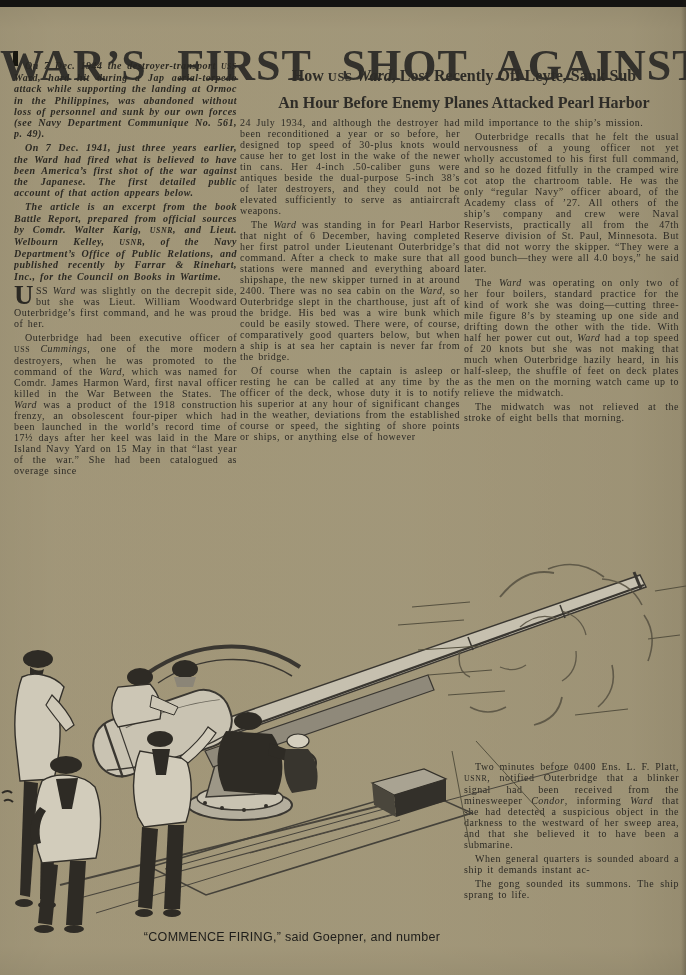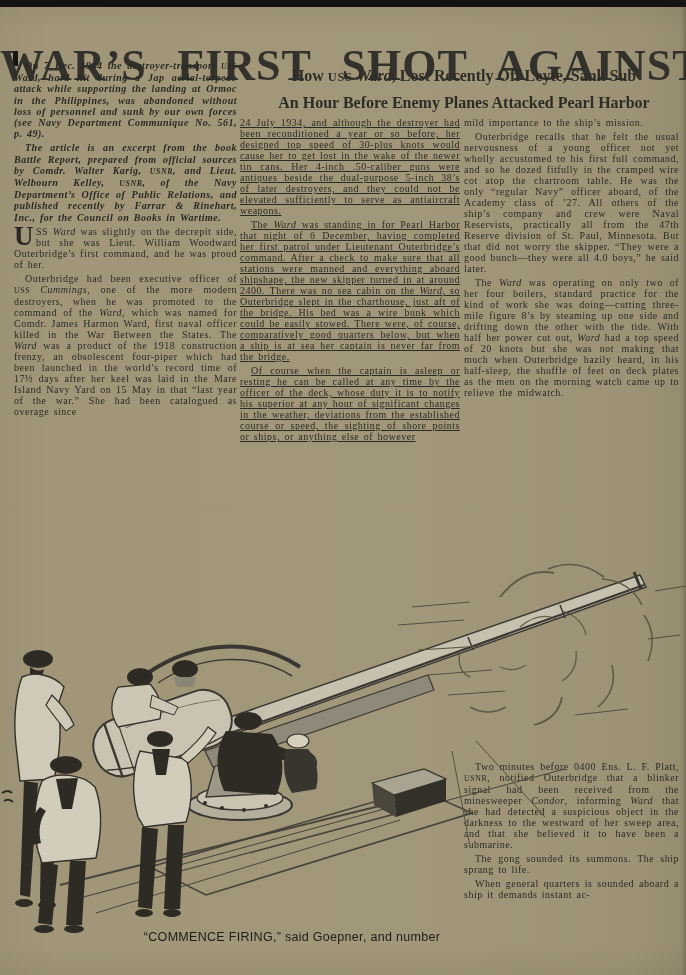--- a/index.html
+++ b/index.html
@@ -20,21 +20,21 @@
   }
   .subtitle{position:absolute;left:246px;top:63px;width:436px;text-align:center;
     font-weight:700;font-size:16px;color:#2e2c27;}
   .subtitle .line{line-height:26px;white-space:nowrap;}
   .col{position:absolute;overflow:hidden;text-align:justify;
     font-size:10px;line-height:11px;letter-spacing:0.5px;word-spacing:1.5px;}
   .col p{margin:0 0 3px 0;text-indent:11px;}
   .col p.noindent{text-indent:0;}
   .intro-block p{font-style:italic;font-weight:700;line-height:11.2px;color:#2b2923;}
   .left-col{left:14px;top:60px;width:223px;height:540px;}
-  .mid-col{left:240px;top:117px;width:220px;height:465px;text-decoration:underline;}
+  .mid-col{left:240px;top:117px;width:220px;height:465px;}
   .right-col{left:464px;top:117px;width:215px;height:470px;}
   .bottom-right{left:464px;top:761px;width:215px;height:206px;}
   .sc{font-size:0.78em;letter-spacing:0.6px;}
   .dropcap{float:left;font-size:27px;line-height:21px;font-weight:700;
     padding:0 2px 0 0;color:#2b2923;}
   .main-start{margin-top:7px;}
   .illus{position:absolute;left:0;top:555px;width:686px;height:420px;}
   .caption{
     position:absolute;left:118px;top:929px;width:348px;text-align:center;
     font-family:"Liberation Sans",sans-serif;font-weight:400;font-size:12.5px;
@@ -57,42 +57,44 @@
 <h1 class="title">WAR’S FIRST SHOT AGAINST</h1>
 
 <div class="subtitle">
   <div class="line rich">How <span class="sc">USS</span> <i>Ward</i>, Lost Recently Off Leyte, Sank Sub</div>
   <div class="line">An Hour Before Enemy Planes Attacked Pearl Harbor</div>
 </div>
 
 <div class="col left-col">
   <div class="intro-block">
     <p class="rich">On 7 Dec. 1944 the destroyer-transport <span class="sc">USS</span> Ward, hard hit during a Jap aerial-torpedo attack while supporting the landing at Ormoc in the Philippines, was abandoned without loss of personnel and sunk by our own forces (see Navy Department Communique No. 561, p. 49).</p>
+    <p class="rich">On 7 Dec. 1941, just three years earlier, the Ward had fired what is believed to have been America’s first shot of the war against the Japanese. The first detailed public account of that action appears below.</p>
     <p class="rich">The article is an excerpt from the book Battle Report, prepared from official sources by Comdr. Walter Karig, <span class="sc">USNR</span>, and Lieut. Welbourn Kelley, <span class="sc">USNR</span>, of the Navy Department’s Office of Public Relations, and published recently by Farrar &amp; Rinehart, Inc., for the Council on Books in Wartime.</p>
   </div>
   <p class="noindent main-start"><span class="dropcap">U</span><span class="rich">SS <i>Ward</i> was slightly on the decrepit side, but she was Lieut. William Woodward Outerbridge’s first command, and he was proud of her.</span></p>
   <p class="rich">Outerbridge had been executive officer of <span class="sc">USS</span> <i>Cummings</i>, one of the more modern destroyers, when he was promoted to the command of the <i>Ward</i>, which was named for Comdr. James Harmon Ward, first naval officer killed in the War Between the States. The <i>Ward</i> was a product of the 1918 construction frenzy, an obsolescent four-piper which had been launched in the world’s record time of 17½ days after her keel was laid in the Mare Island Navy Yard on 15 May in that “last year of the war.”  She had been catalogued as overage since</p>
 </div>
 
 <div class="col mid-col">
   <p class="rich noindent">24 July 1934, and although the destroyer had been reconditioned a year or so before, her designed top speed of 30-plus knots would cause her to get lost in the wake of the newer tin cans.  Her 4-inch .50-caliber guns were antiques beside the dual-purpose 5-inch 38’s of later destroyers, and they could not be elevated sufficiently to serve as antiaircraft weapons.</p>
   <p class="rich">The <i>Ward</i> was standing in for Pearl Harbor that night of 6 December, having completed her first patrol under Lieutenant Outerbridge’s command.  After a check to make sure that all stations were manned and everything aboard shipshape, the new skipper turned in at around 2400. There was no sea cabin on the <i>Ward</i>, so Outerbridge slept in the charthouse, just aft of the bridge.  His bed was a wire bunk which could be easily stowed.  There were, of course, comparatively good quarters below, but when a ship is at sea her captain is never far from the bridge.</p>
   <p class="rich">Of course when the captain is asleep or resting he can be called at any time by the officer of the deck, whose duty it is to notify his superior at any hour of significant changes in the weather, deviations from the established course or speed, the sighting of shore points or ships, or anything else of however</p>
 </div>
 
 <div class="col right-col">
   <p class="rich noindent">mild importance to the ship’s mission.</p>
   <p class="rich">Outerbridge recalls that he felt the usual nervousness of a young officer not yet wholly accustomed to his first full command, and so he dozed fitfully in the cramped wire cot atop the chartroom table.  He was the only “regular Navy” officer aboard, of the Academy class of ’27.  All others of the ship’s company and crew were Naval Reservists, practically all from the 47th Reserve division of St. Paul, Minnesota.  But that did not worry the skipper. “They were a good bunch—they were all 4.0 boys,” he said later.</p>
   <p class="rich">The <i>Ward</i> was operating on only two of her four boilers, standard practice for the kind of work she was doing—cutting three-mile figure 8’s by steaming up one side and drifting down the other with the tide.  With half her power cut out, <i>Ward</i> had a top speed of 20 knots but she was not making that much when Outerbridge hazily heard, in his half-sleep, the shuffle of feet on deck plates as the men on the morning watch came up to relieve the midwatch.</p>
+  <p class="rich">The midwatch was not relieved at the stroke of eight bells that morning.</p>
 </div>
 
 <div class="col bottom-right">
   <p class="rich">Two minutes before 0400 Ens. L. F. Platt, <span class="sc">USNR</span>, notified Outerbridge that a blinker signal had been received from the minesweeper <i>Condor</i>, informing <i>Ward</i> that she had detected a suspicious object in the darkness to the westward of her sweep area, and that she believed it to have been a submarine.</p>
+  <p class="rich">When general quarters is sounded aboard a ship it demands instant ac-</p>
   <p class="rich">The gong sounded its summons. The ship sprang to life.</p>
-  <p class="rich">When general quarters is sounded aboard a ship it demands instant ac-</p>
 </div>
 
 <svg class="illus" viewBox="0 0 686 420" aria-hidden="true">
 
   <g stroke="#49453c" fill="none">
     <path d="M60 330 L432 238" stroke-width="2"></path>
     <path d="M76 344 L420 252" stroke-width="1.2"></path>
     <path d="M96 358 L400 265" stroke-width="1"></path>
     <path d="M250 298 L565 214" stroke-width="1"></path>
   </g>

